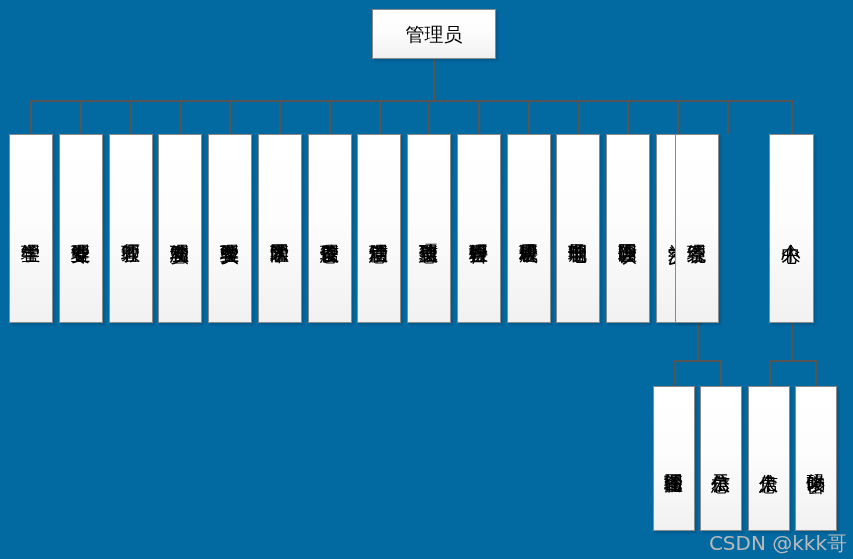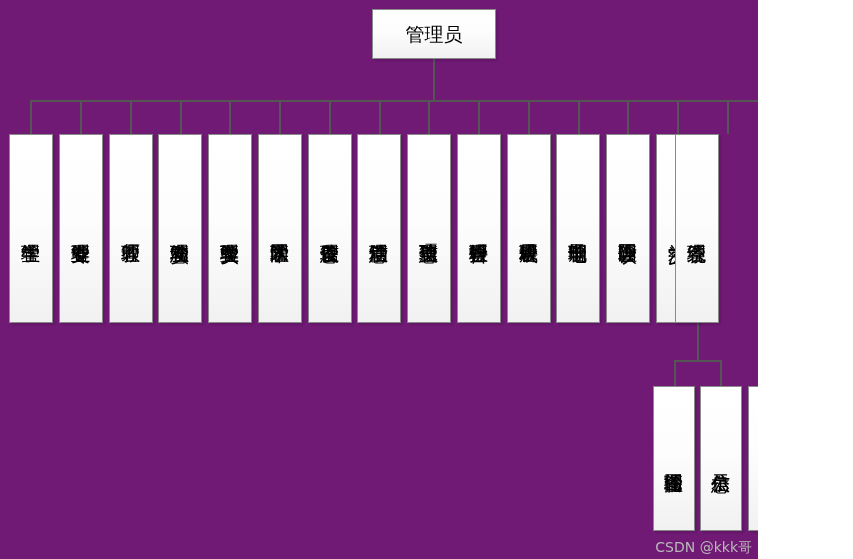--- a/index.html
+++ b/index.html
@@ -6,23 +6,23 @@
   html, body {
     margin: 0;
     padding: 0;
     background: #ffffff;
   }
   body {
     font-family: "DejaVu Sans", "Liberation Sans", sans-serif;
   }
   #diagram {
     position: relative;
-    width: 758px;
+    width: 853px;
     height: 559px;
-    background: #701a75;
+    background: #0369a1;
     overflow: hidden;
   }
   
   .line {
     position: absolute;
     background: #555555;
   }
   .line-h { height: 2px; }
   .line-v { width: 2px; }
 
@@ -76,21 +76,21 @@
     width: 42px;
     height: 145px;
   }
   .node-l3 .node-label { font-size: 19px; }
 
   
   #watermark {
     position: absolute;
     right: 6px;
     bottom: 2px;
-    font-size: 14px;
+    font-size: 20px;
     color: #b9b9b9;
     font-family: "DejaVu Sans", "Liberation Sans", sans-serif;
     white-space: nowrap;
     pointer-events: none;
     user-select: none;
     margin-top: 34px;
   }
 </style>
 </head>
 <body>

